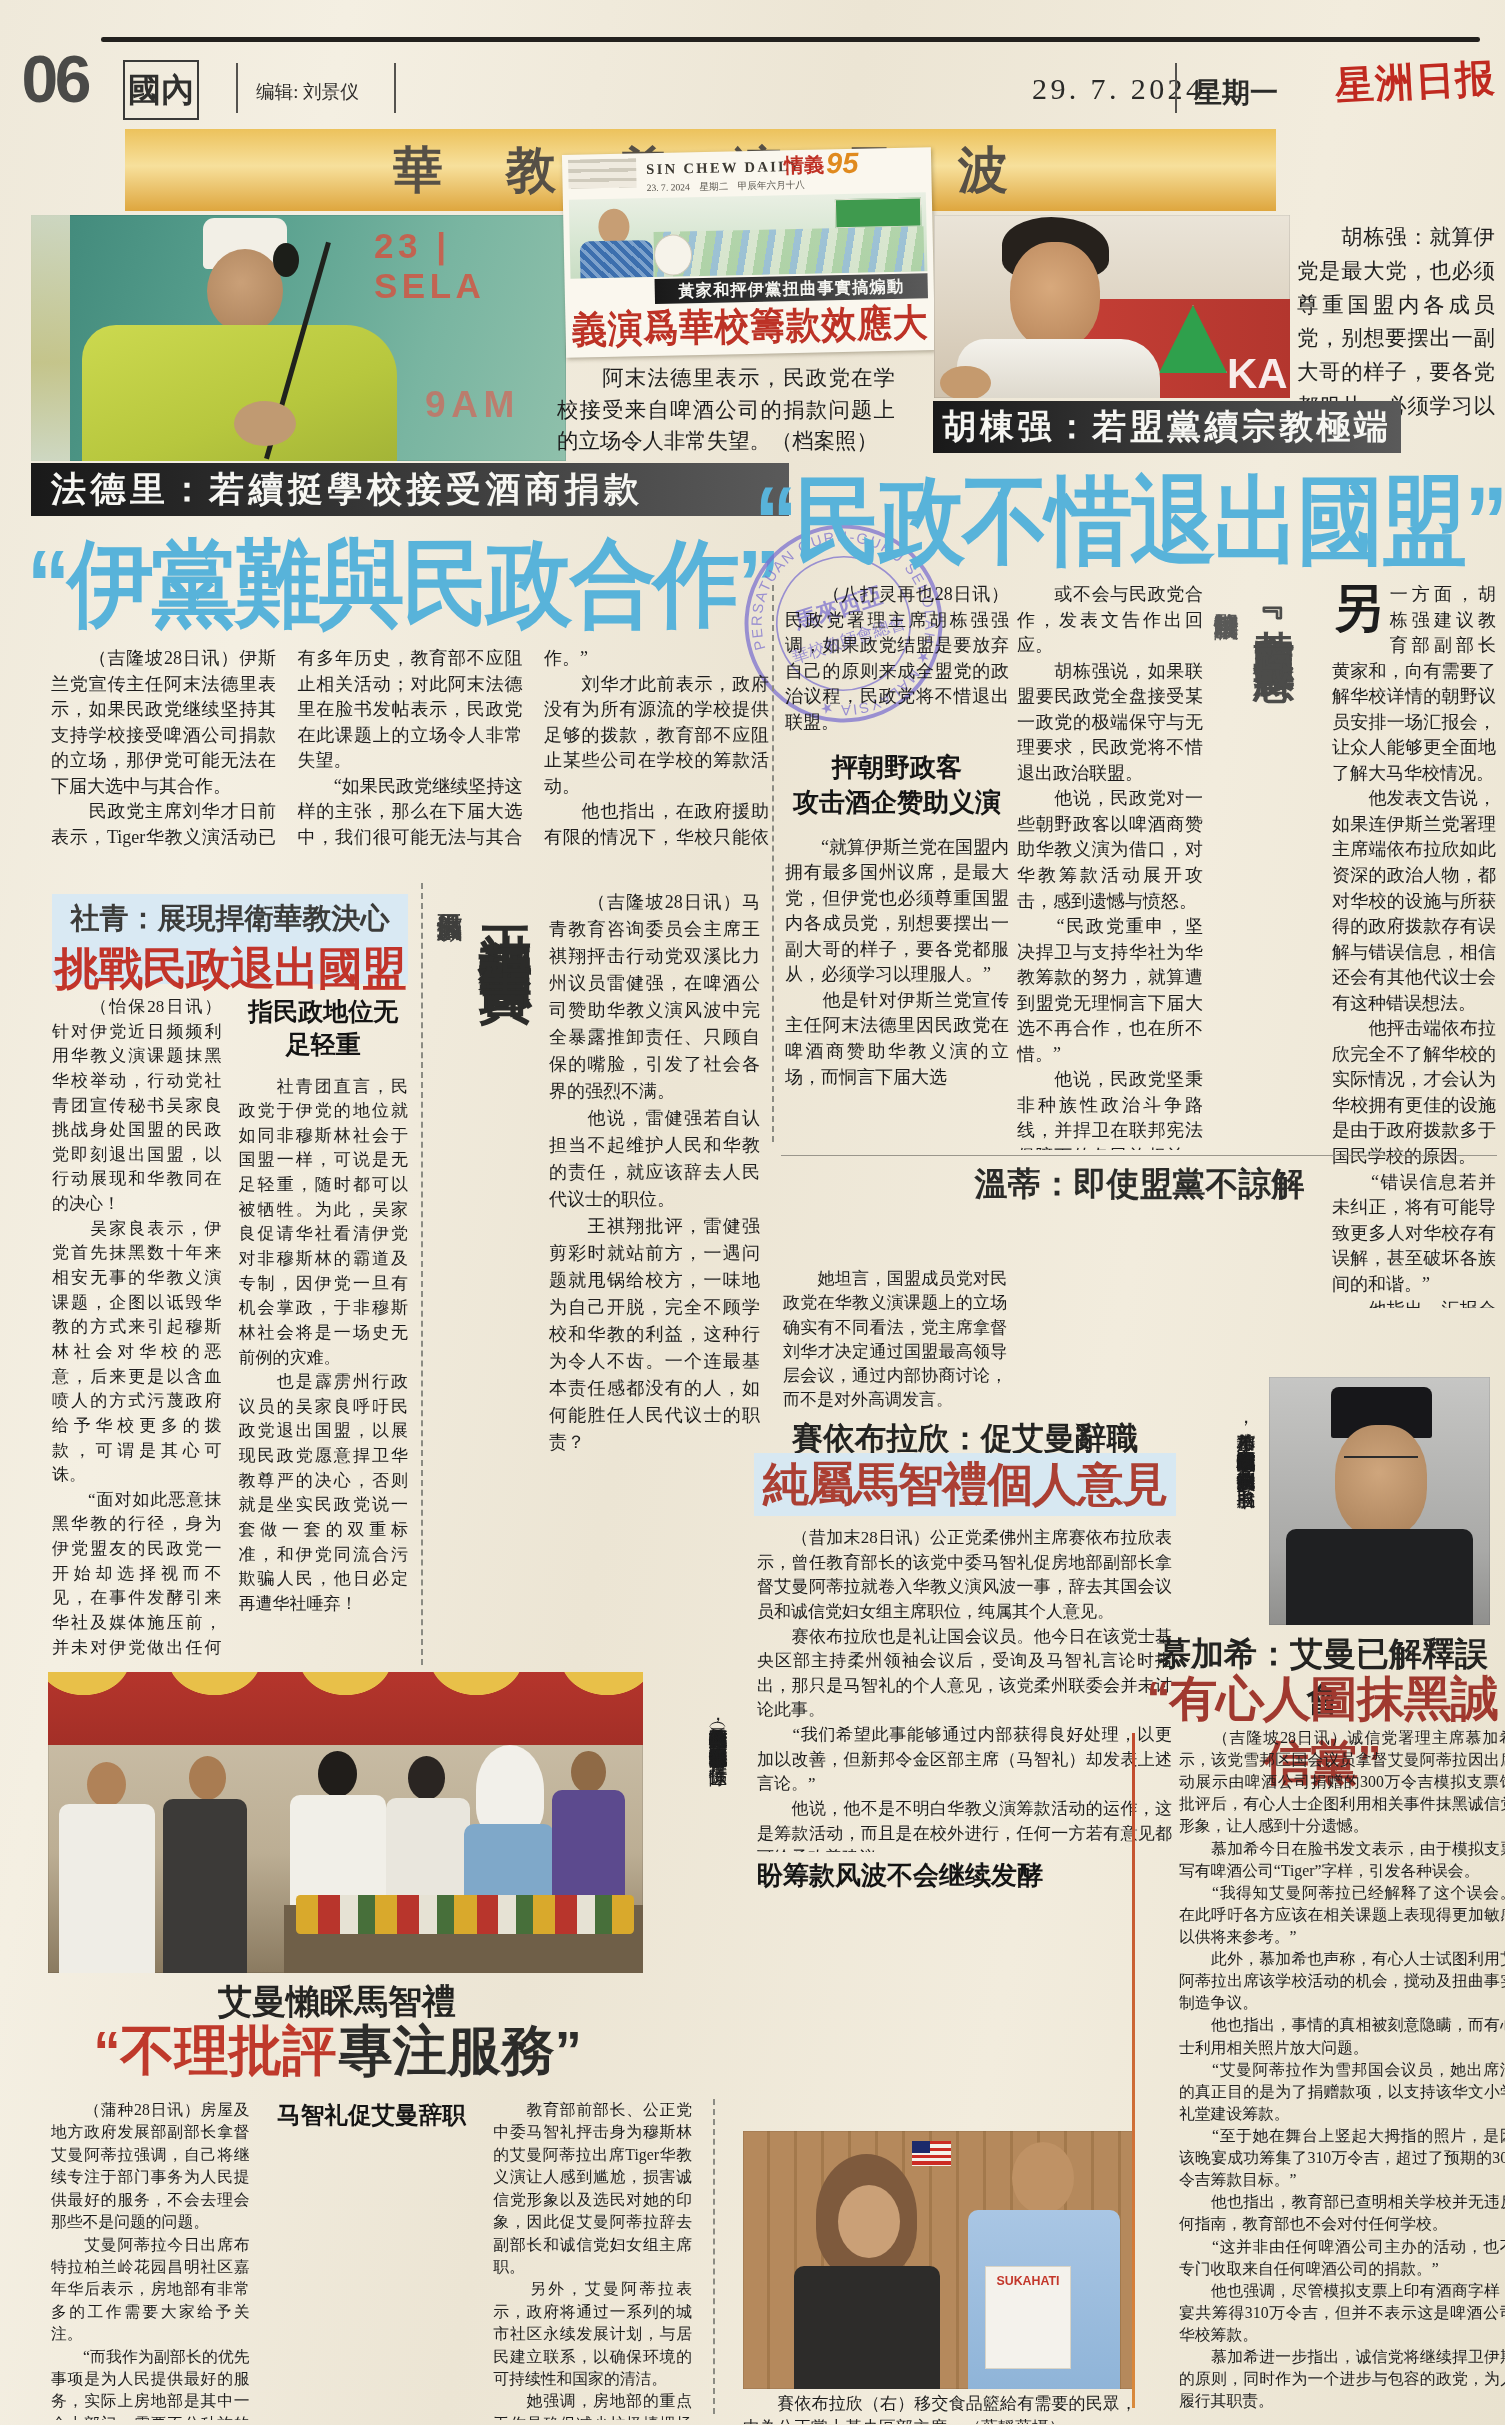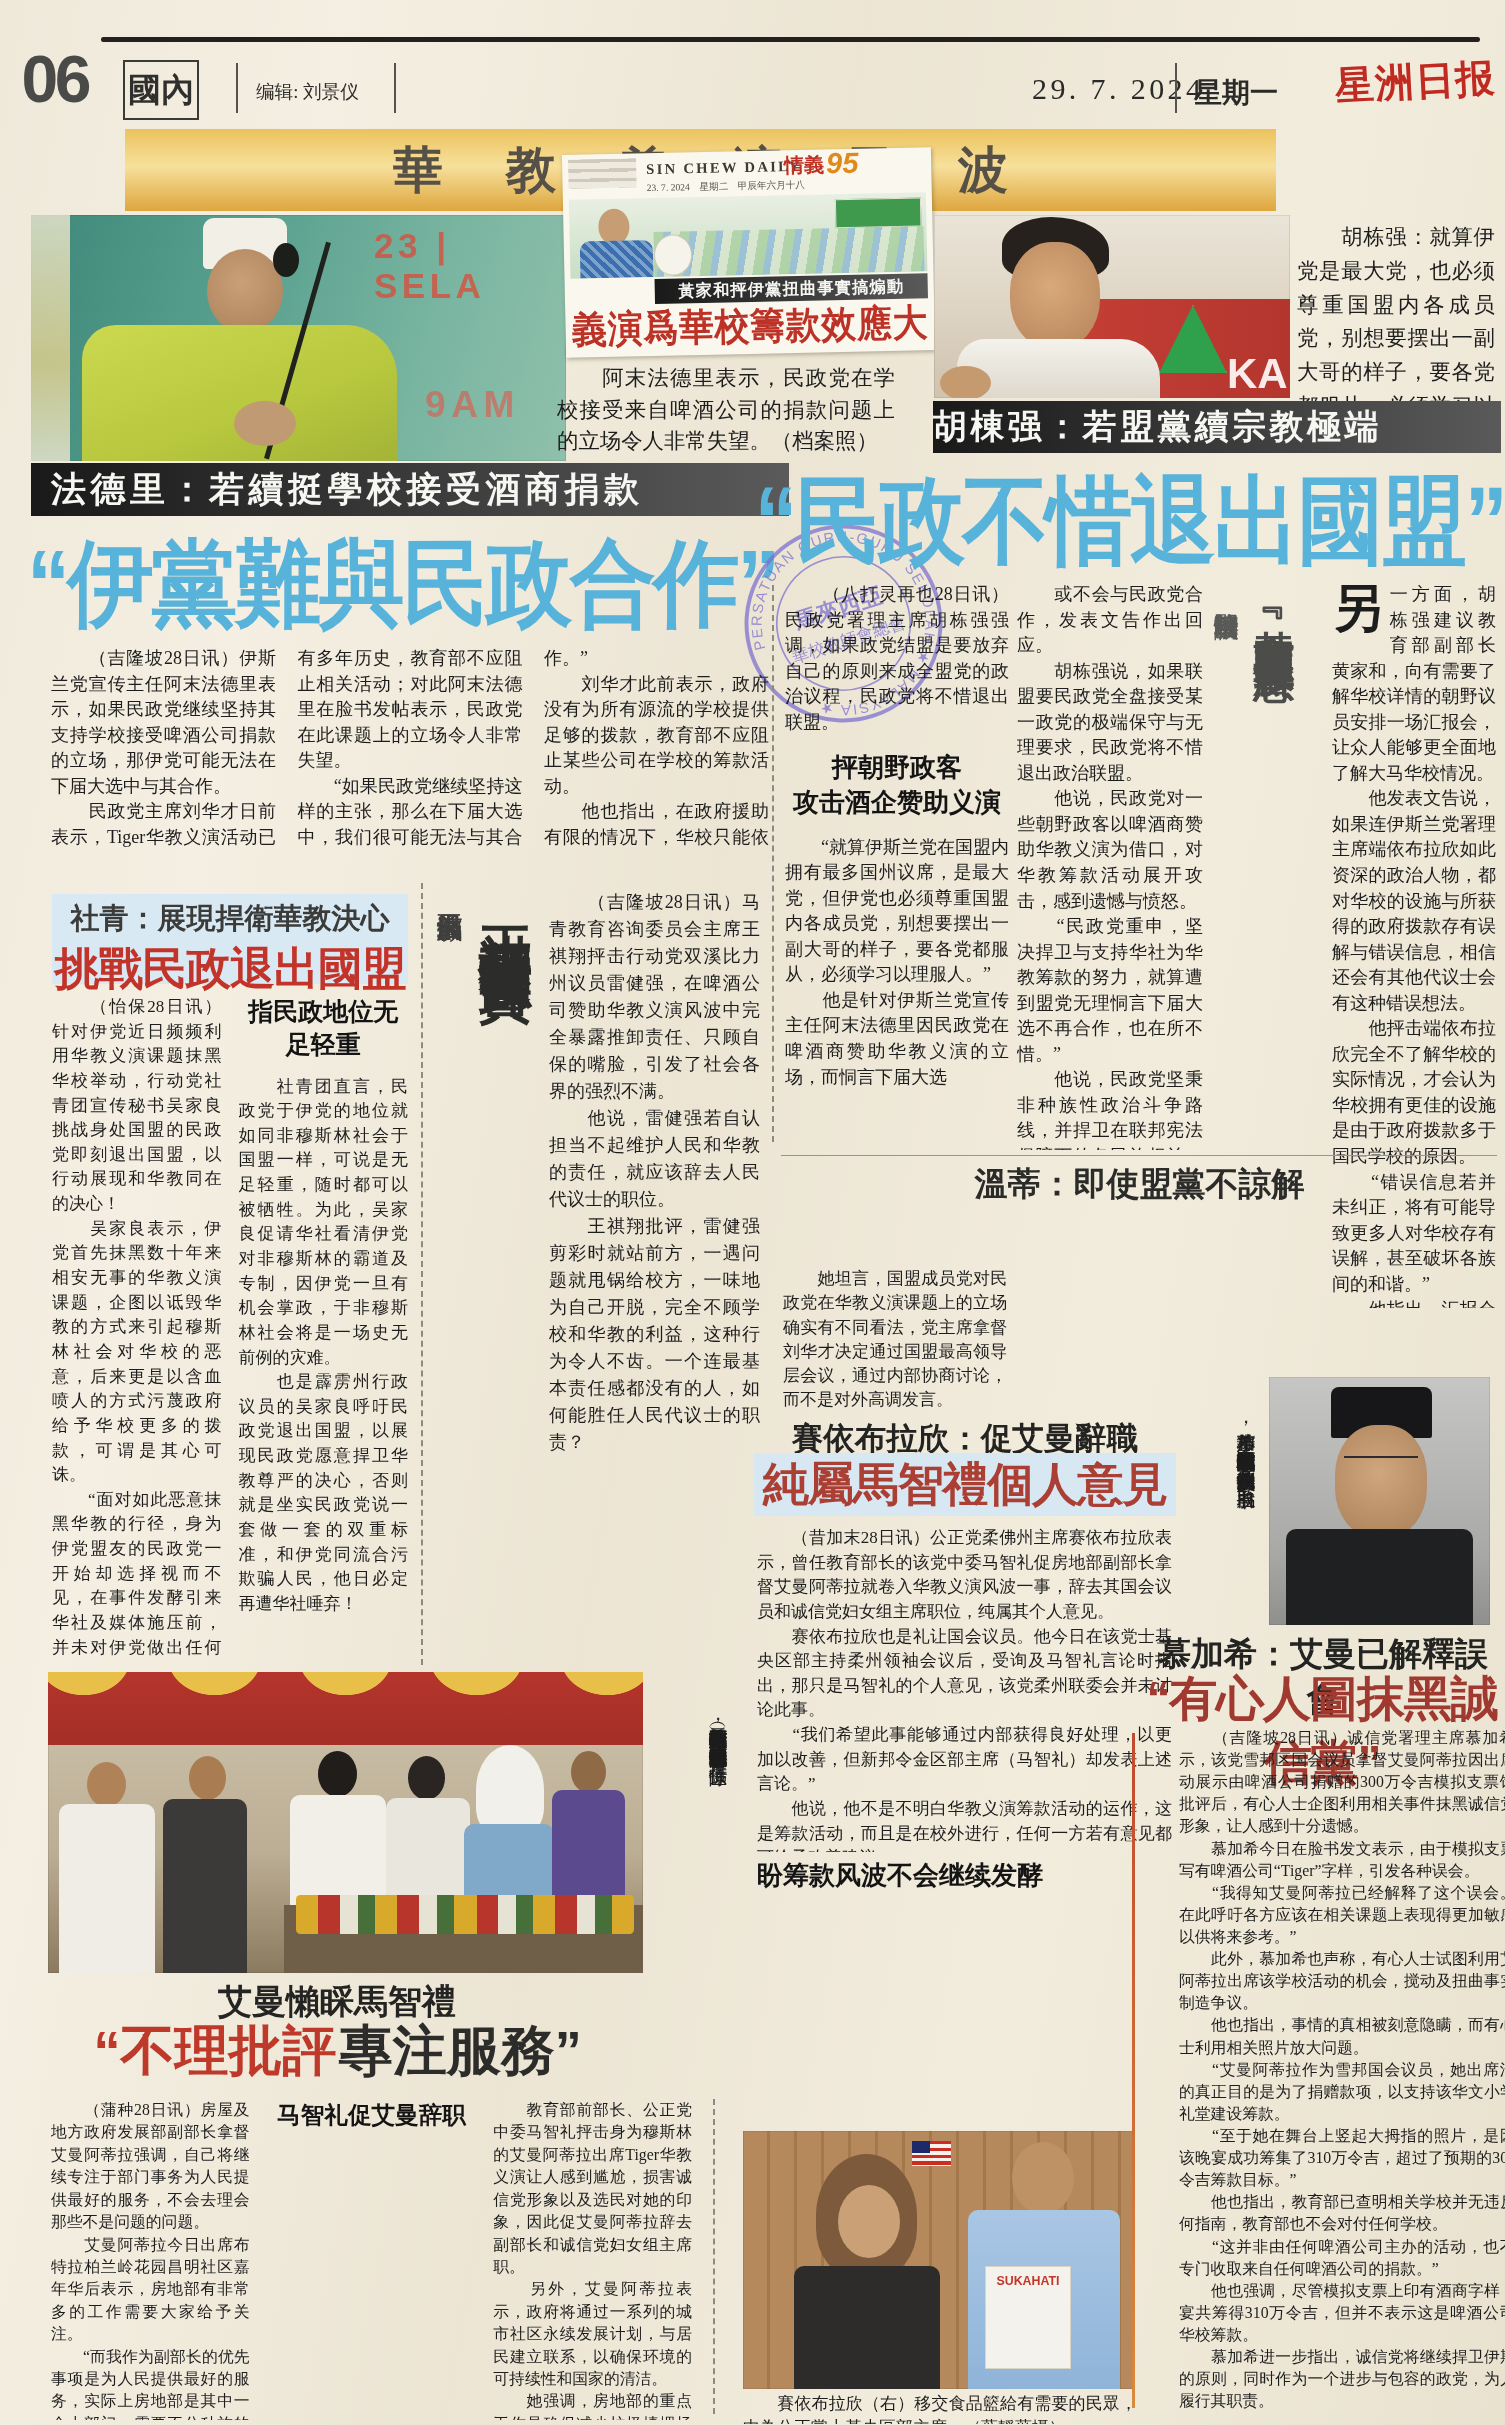--- a/index.html
+++ b/index.html
@@ -99,21 +99,21 @@
     <defs>
         <path id="ringpath" d="M 180,180 m -145,0 a 145,145 0 1,1 290,0 a 145,145 0 1,1 -290,0"></path>
       </defs>
     <text fill="#7a6ecf" font-size="26" font-family="Liberation Sans, sans-serif" letter-spacing="3">
       <textPath href="#ringpath">PERSATUAN GURU-GURU SEKOLAH ★ MALAYSIA ★</textPath>
     </text>
     <text x="180" y="165" text-anchor="middle" fill="#7a6ecf" font-size="40" font-weight="bold">馬來西亞</text>
     <text x="180" y="220" text-anchor="middle" fill="#7a6ecf" font-size="30">華校教師會總會</text>
   </svg>
 
-  <div class="abs kbar" style="left:933px;top:401px;width:568px;height:52px;justify-content:flex-start;font-family:Liberation Serif, serif;">
+  <div class="abs kbar" style="left:933px;top:401px;width:468px;height:52px;justify-content:center;font-family:Liberation Serif, serif;">
     <span style="font-size:34px;letter-spacing:3.4px;">胡棟强：若盟黨續宗教極端</span>
   </div>
   <div class="abs cyan" style="left:754px;top:457px;width:752px;font-size:86px;text-align:center;transform:scaleY(1.12);transform-origin:top center;">“民政不惜退出國盟”</div>
 
   <div class="abs paras" style="left:51px;top:646px;width:718px;height:225px;font-size:18px;line-height:1.42;column-count:3;column-gap:21.4px;">　　（吉隆坡28日讯）伊斯兰党宣传主任阿末法德里表示，如果民政党继续坚持其支持学校接受啤酒公司捐款的立场，那伊党可能无法在下届大选中与其合作。
 　　民政党主席刘华才日前表示，Tiger华教义演活动已有多年历史，教育部不应阻止相关活动；对此阿末法德里在脸书发帖表示，民政党在此课题上的立场令人非常失望。
 　　“如果民政党继续坚持这样的主张，那么在下届大选中，我们很可能无法与其合作。”
 　　刘华才此前表示，政府没有为所有源流的学校提供足够的拨款，教育部不应阻止某些公司在学校的筹款活动。
 　　他也指出，在政府援助有限的情况下，华校只能依靠义演、慈善晚宴、音乐会和表演等筹款活动来获取资金。</div>
 

